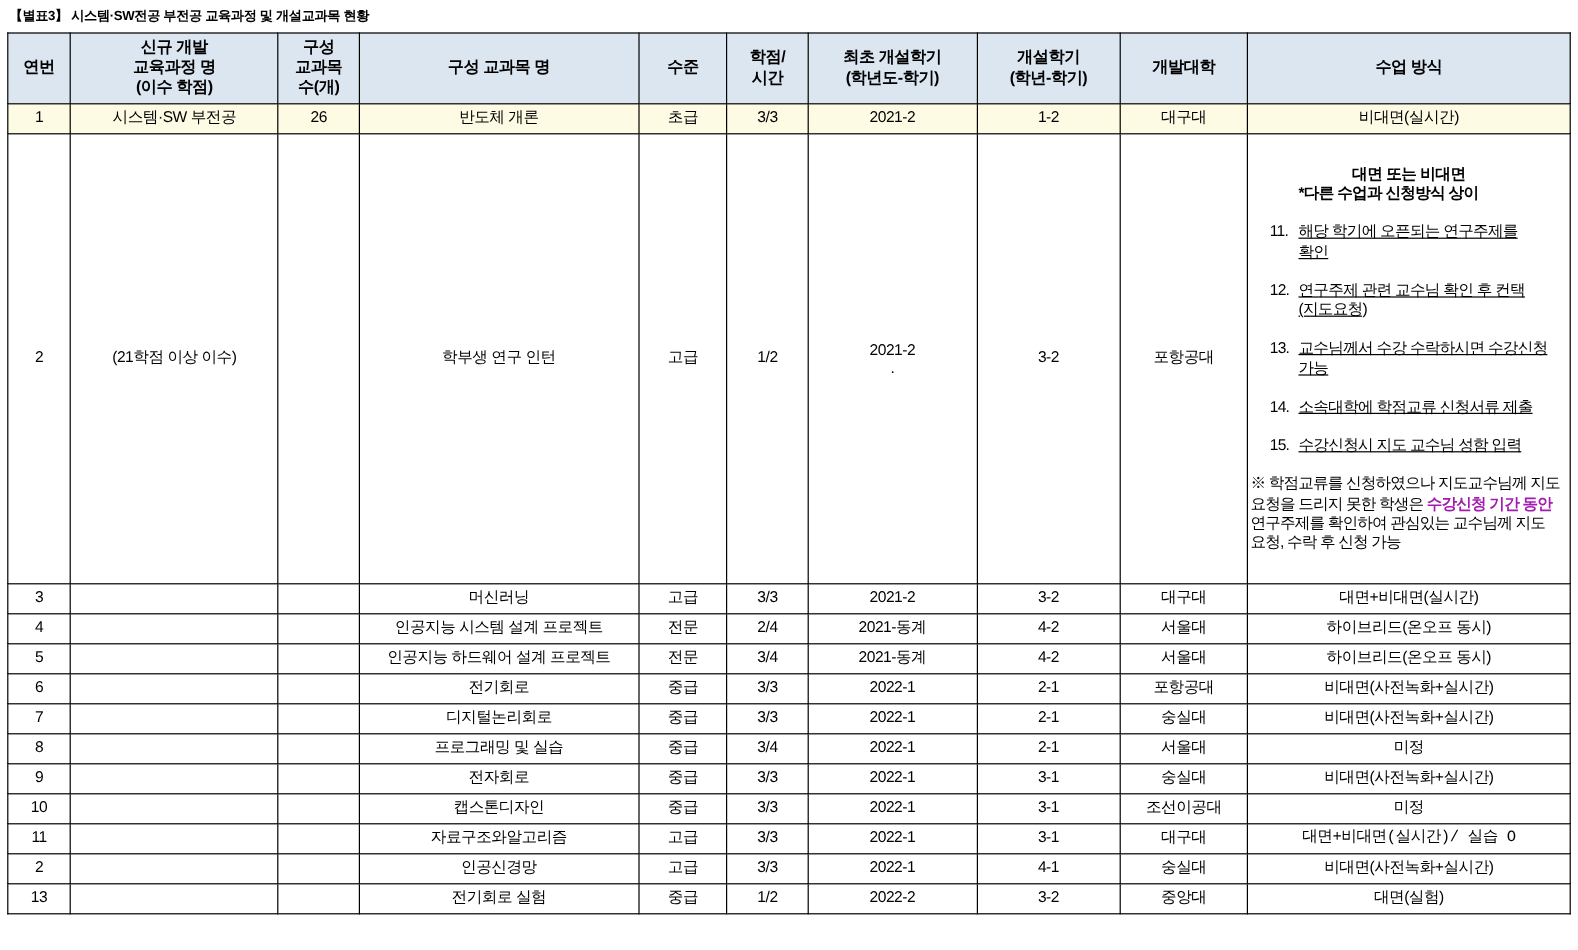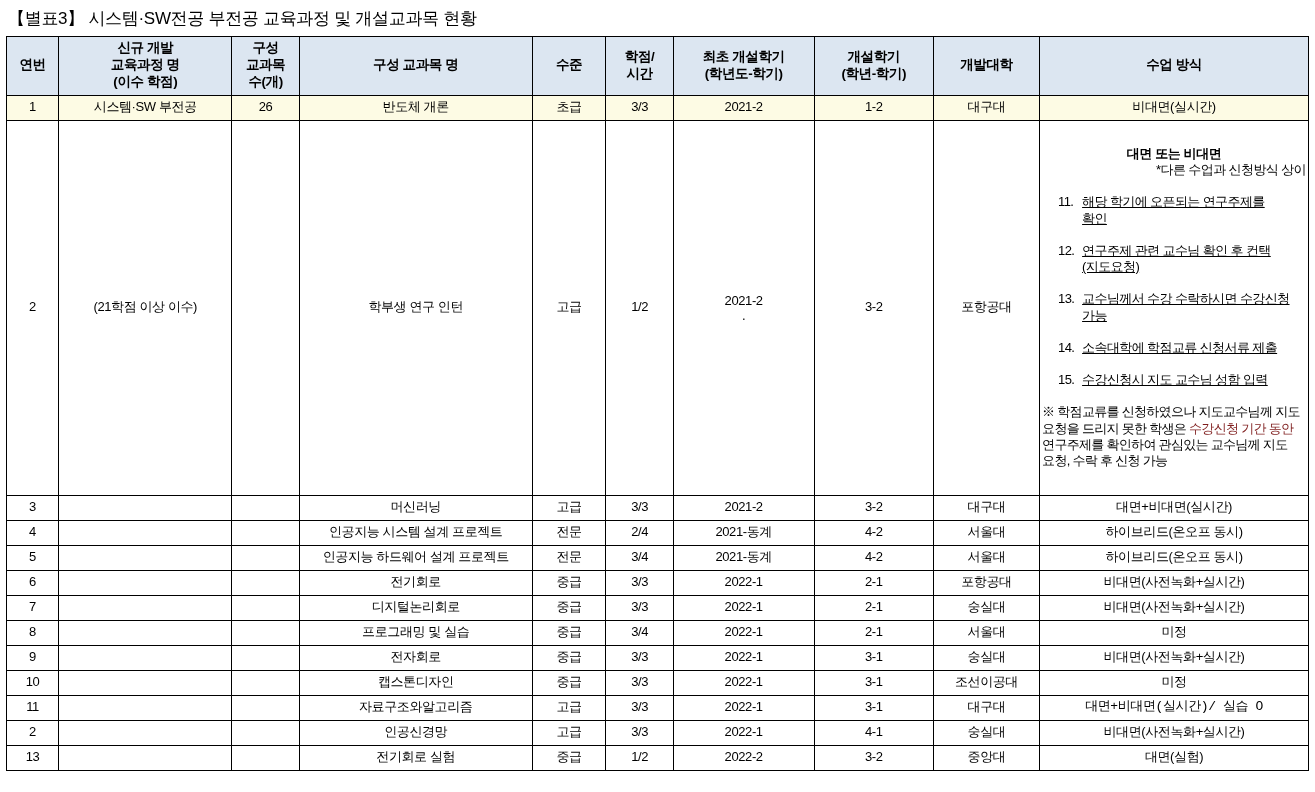--- a/index.html
+++ b/index.html
@@ -15,22 +15,22 @@
     overflow: hidden;
   }
   .page {
     position: relative;
     width: 1315px;
     height: 792px;
     box-sizing: border-box;
     padding: 4px 6px 0 6px;
   }
   .doc-title {
-    font-size: 17px;
-    font-weight: normal;
+    font-size: 11px;
+    font-weight: bold;
     line-height: 1.5;
     margin: 2px 0 4px 2px;
     letter-spacing: -0.3px;
     white-space: nowrap;
   }
   table.main {
     border-collapse: collapse;
     table-layout: fixed;
     width: 1303px;
     border: 1.5px solid #000;
@@ -79,24 +79,25 @@
     padding: 3px 4px 3px 4px;
     font-size: 13px;
     line-height: 1.3;
     vertical-align: top;
   }
   .method-complex .mc-title {
     font-weight: bold;
     display: block;
   }
   .method-complex .mc-note {
-    font-weight: normal;
+    font-weight: bold;
     display: block;
-    text-align: right;
+    text-align: left;
     letter-spacing: -0.6px;
+    margin-left: 40px;
   }
   .method-complex ol {
     margin: 0;
     padding: 0;
     list-style: none;
   }
   .method-complex ol li {
     display: flex;
     text-align: left;
     letter-spacing: -0.6px;
@@ -109,21 +110,21 @@
   .method-complex ol li .li-txt {
     flex: 1 1 auto;
     text-decoration: underline;
   }
   .method-complex .mc-foot {
     display: block;
     text-align: left;
     letter-spacing: -0.7px;
     text-indent: 0;
   }
-  .mark-blue { color: #7f1d1d; }
+  .mark-blue { color: #a21caf; font-weight: bold; }
   .tall-cell {
     height: 372px;
     vertical-align: middle;
   }
   .prog-note {
     font-size: 13px;
   }
   .dot-mark {
     display: block;
     text-align: center;

